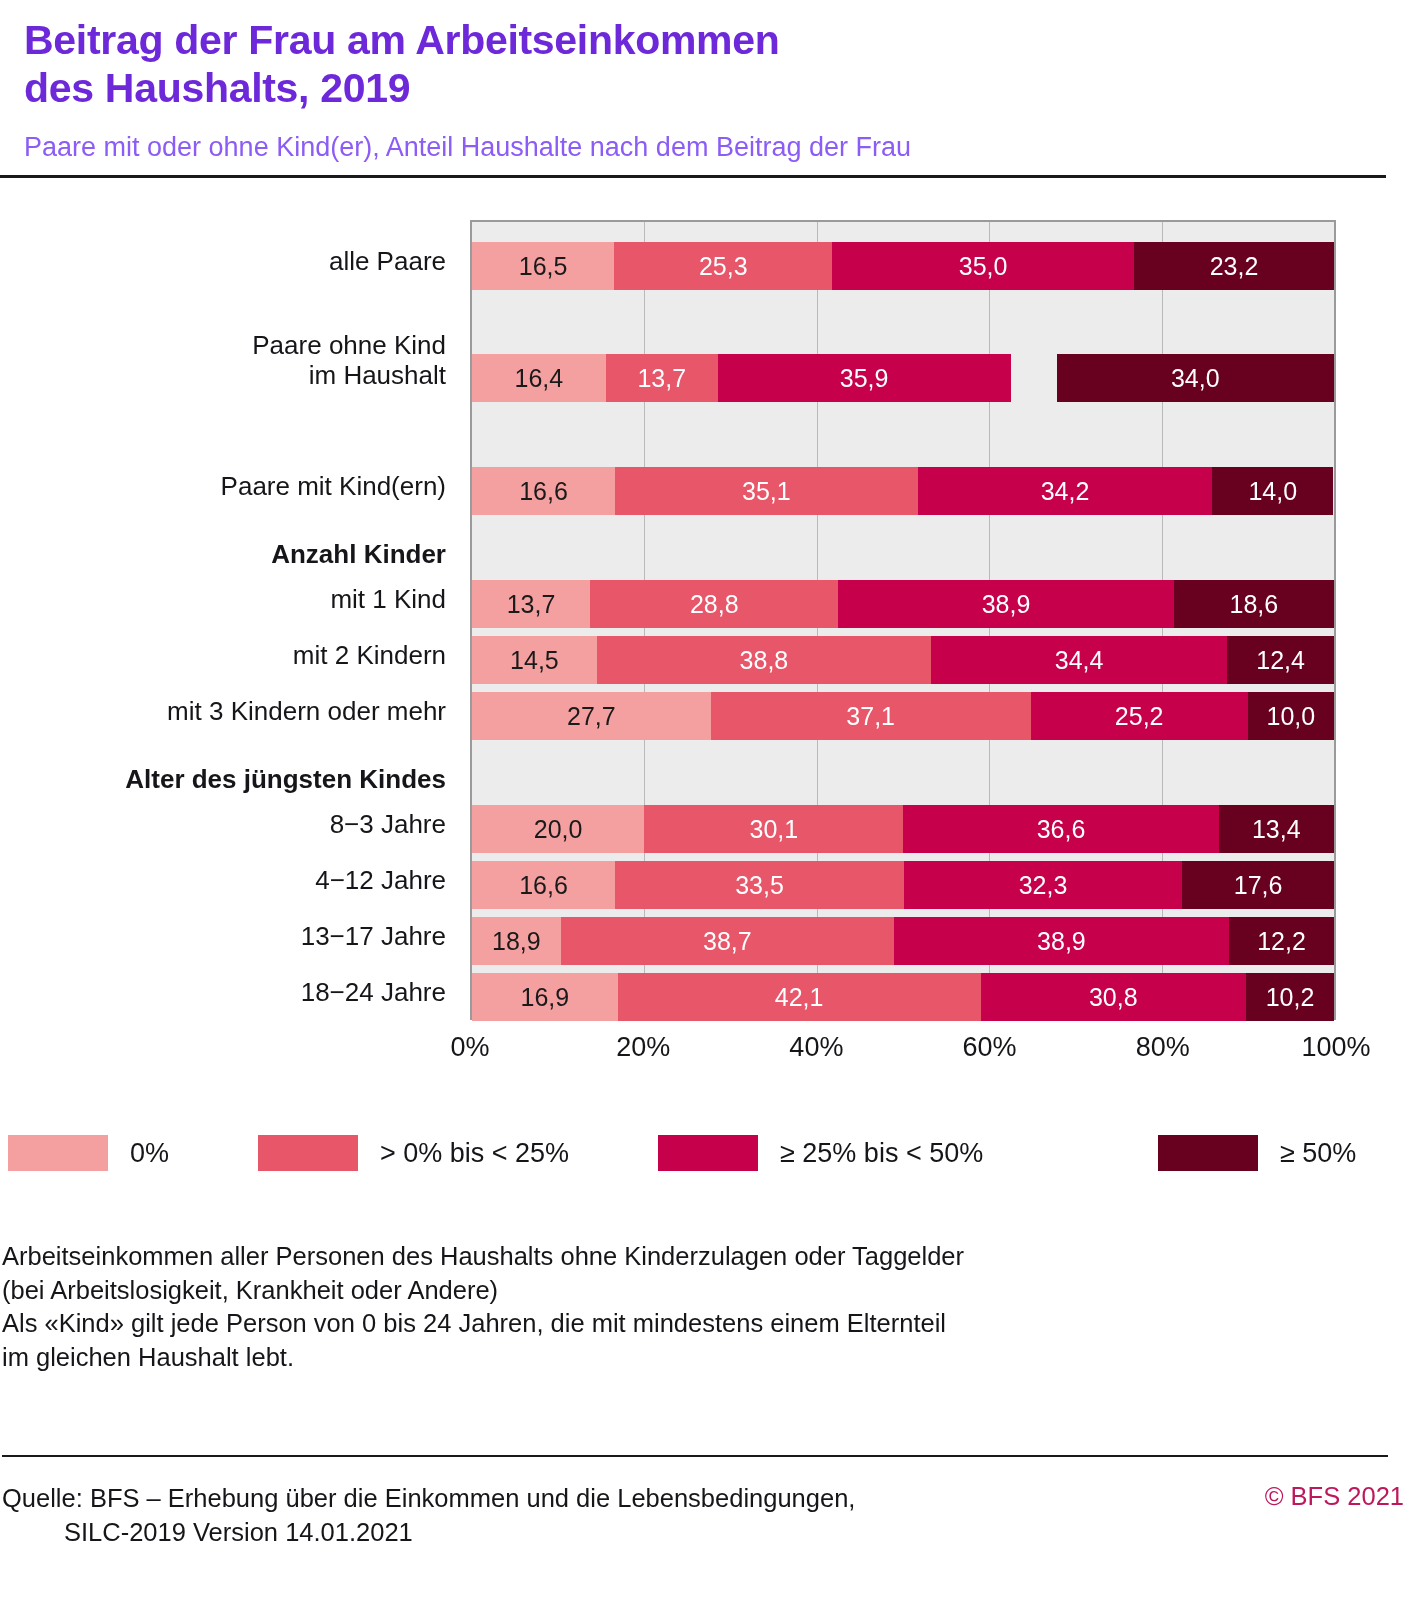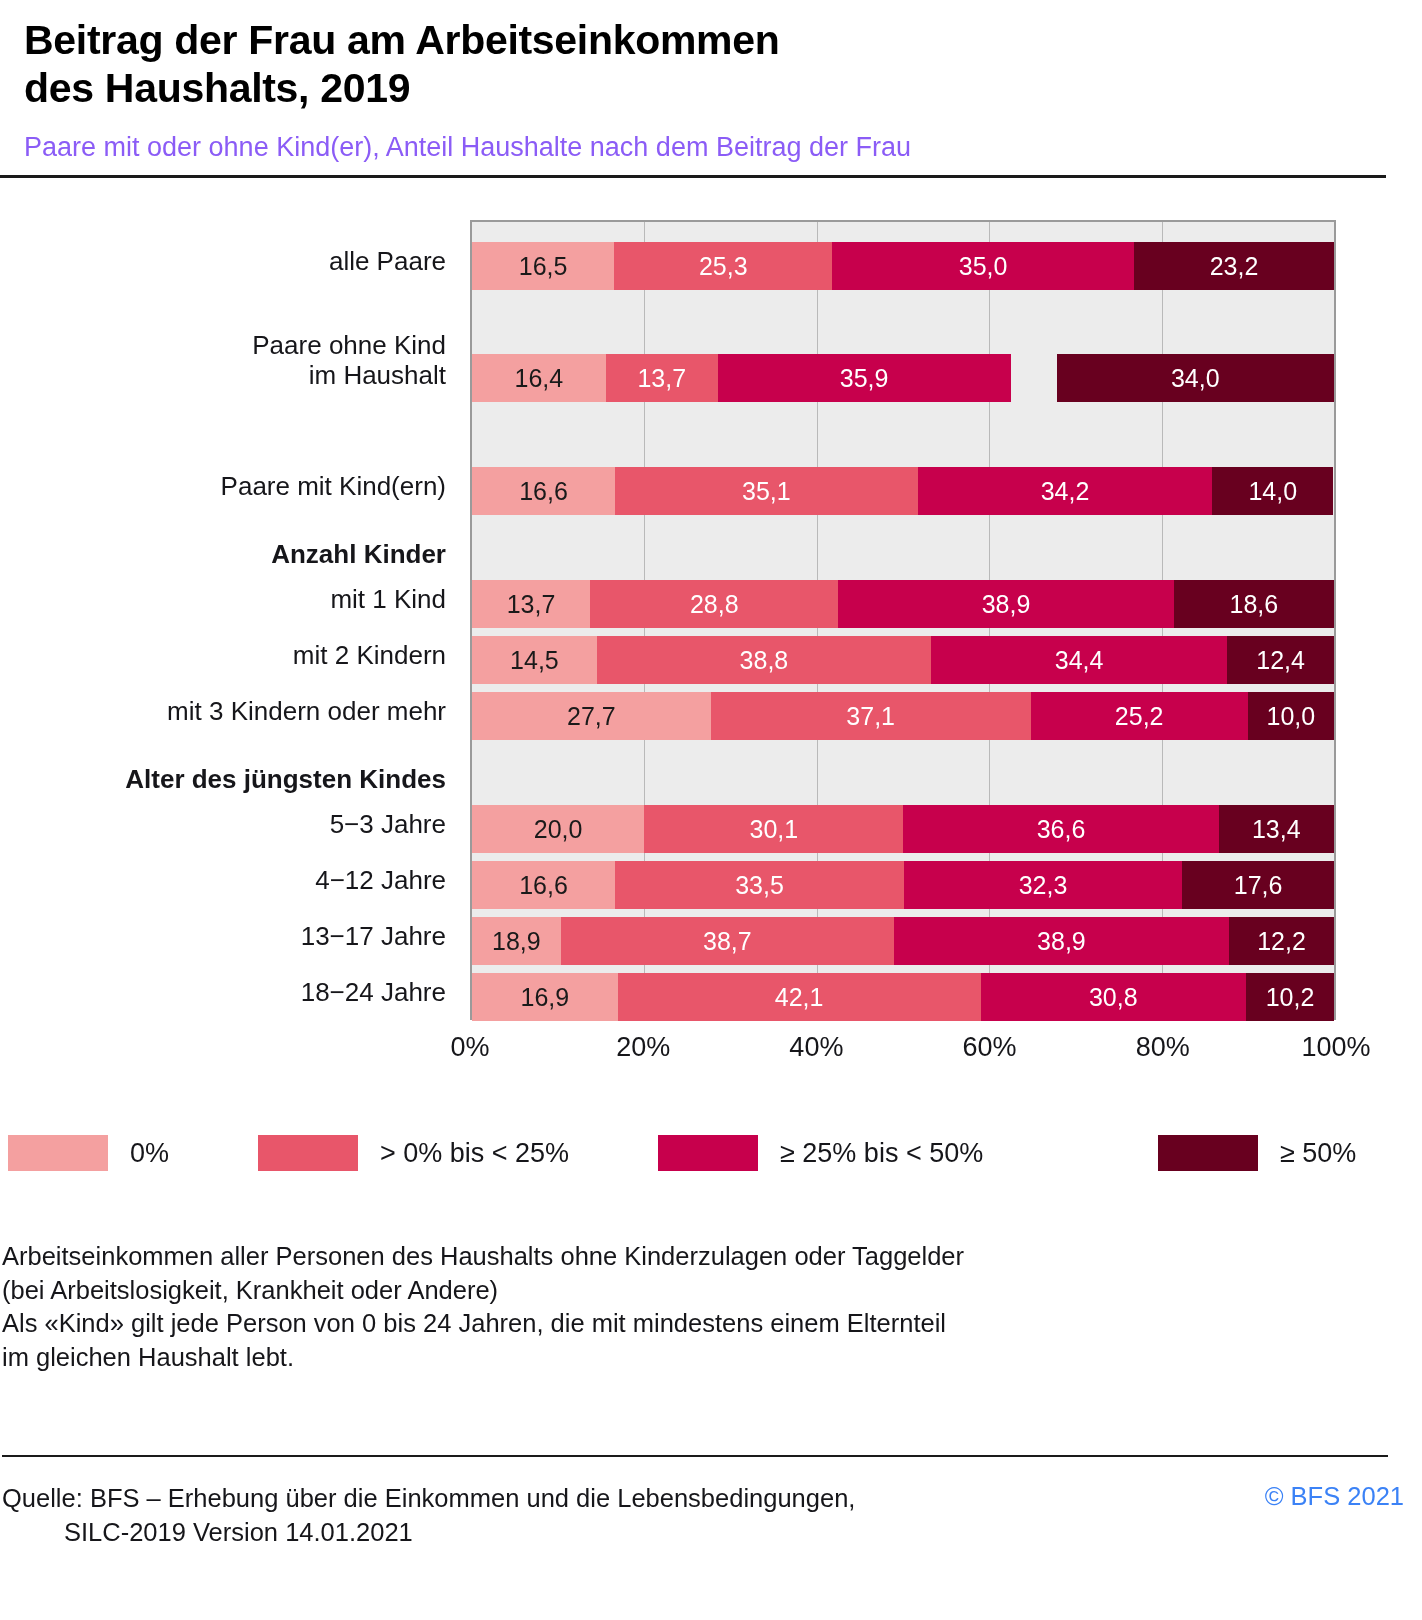--- a/index.html
+++ b/index.html
@@ -26,21 +26,21 @@
   
   .header {
     padding: 8px 24px 0 24px;
   }
   .title {
     font-size: 41px;
     font-weight: bold;
     line-height: 1.18;
     letter-spacing: -0.3px;
     margin: 8px 0 0 0;
-    color: #000000;
+    color: #6d28d9;
   }
   .title-line { display: block; }
   .subtitle {
     font-size: 27px;
     line-height: 1.2;
     margin: 18px 0 12px 0;
     color: #8b5cf6;
     font-weight: normal;
   }
   .rule-top {
@@ -187,21 +187,21 @@
     font-size: 25.5px;
     line-height: 1.32;
     color: #16161a;
   }
   .source .indent { padding-left: 62px; display: block; }
   .copyright {
     position: absolute;
     right: 18px;
     top: 1482px;
     font-size: 25.5px;
-    color: #3b82f6;
+    color: #be185d;
   }
 </style>
 </head>
 <body>
 
 <div class="page">
 
   <div class="header">
     <div class="title">
       <span class="title-line">Beitrag der Frau am Arbeitseinkommen</span>
@@ -216,21 +216,21 @@
     <div class="labels-col">
       <div class="row-label" style="top:26px;">alle Paare</div>
       <div class="row-label" style="top:110px;">Paare ohne Kind
 im Haushalt</div>
       <div class="row-label" style="top:251px;">Paare mit Kind(ern)</div>
       <div class="row-label bold" style="top:319px;">Anzahl Kinder</div>
       <div class="row-label" style="top:364px;">mit 1 Kind</div>
       <div class="row-label" style="top:420px;">mit 2 Kindern</div>
       <div class="row-label" style="top:476px;">mit 3 Kindern oder mehr</div>
       <div class="row-label bold" style="top:544px;">Alter des jüngsten Kindes</div>
-      <div class="row-label" style="top:589px;">5−3 Jahre</div>
+      <div class="row-label" style="top:589px;">8−3 Jahre</div>
       <div class="row-label" style="top:645px;">4−12 Jahre</div>
       <div class="row-label" style="top:701px;">13−17 Jahre</div>
       <div class="row-label" style="top:757px;">18−24 Jahre</div>
     </div>
 
     <div class="plot">
       <div class="gridline" style="left:20%;"></div>
       <div class="gridline" style="left:40%;"></div>
       <div class="gridline" style="left:60%;"></div>
       <div class="gridline" style="left:80%;"></div>

